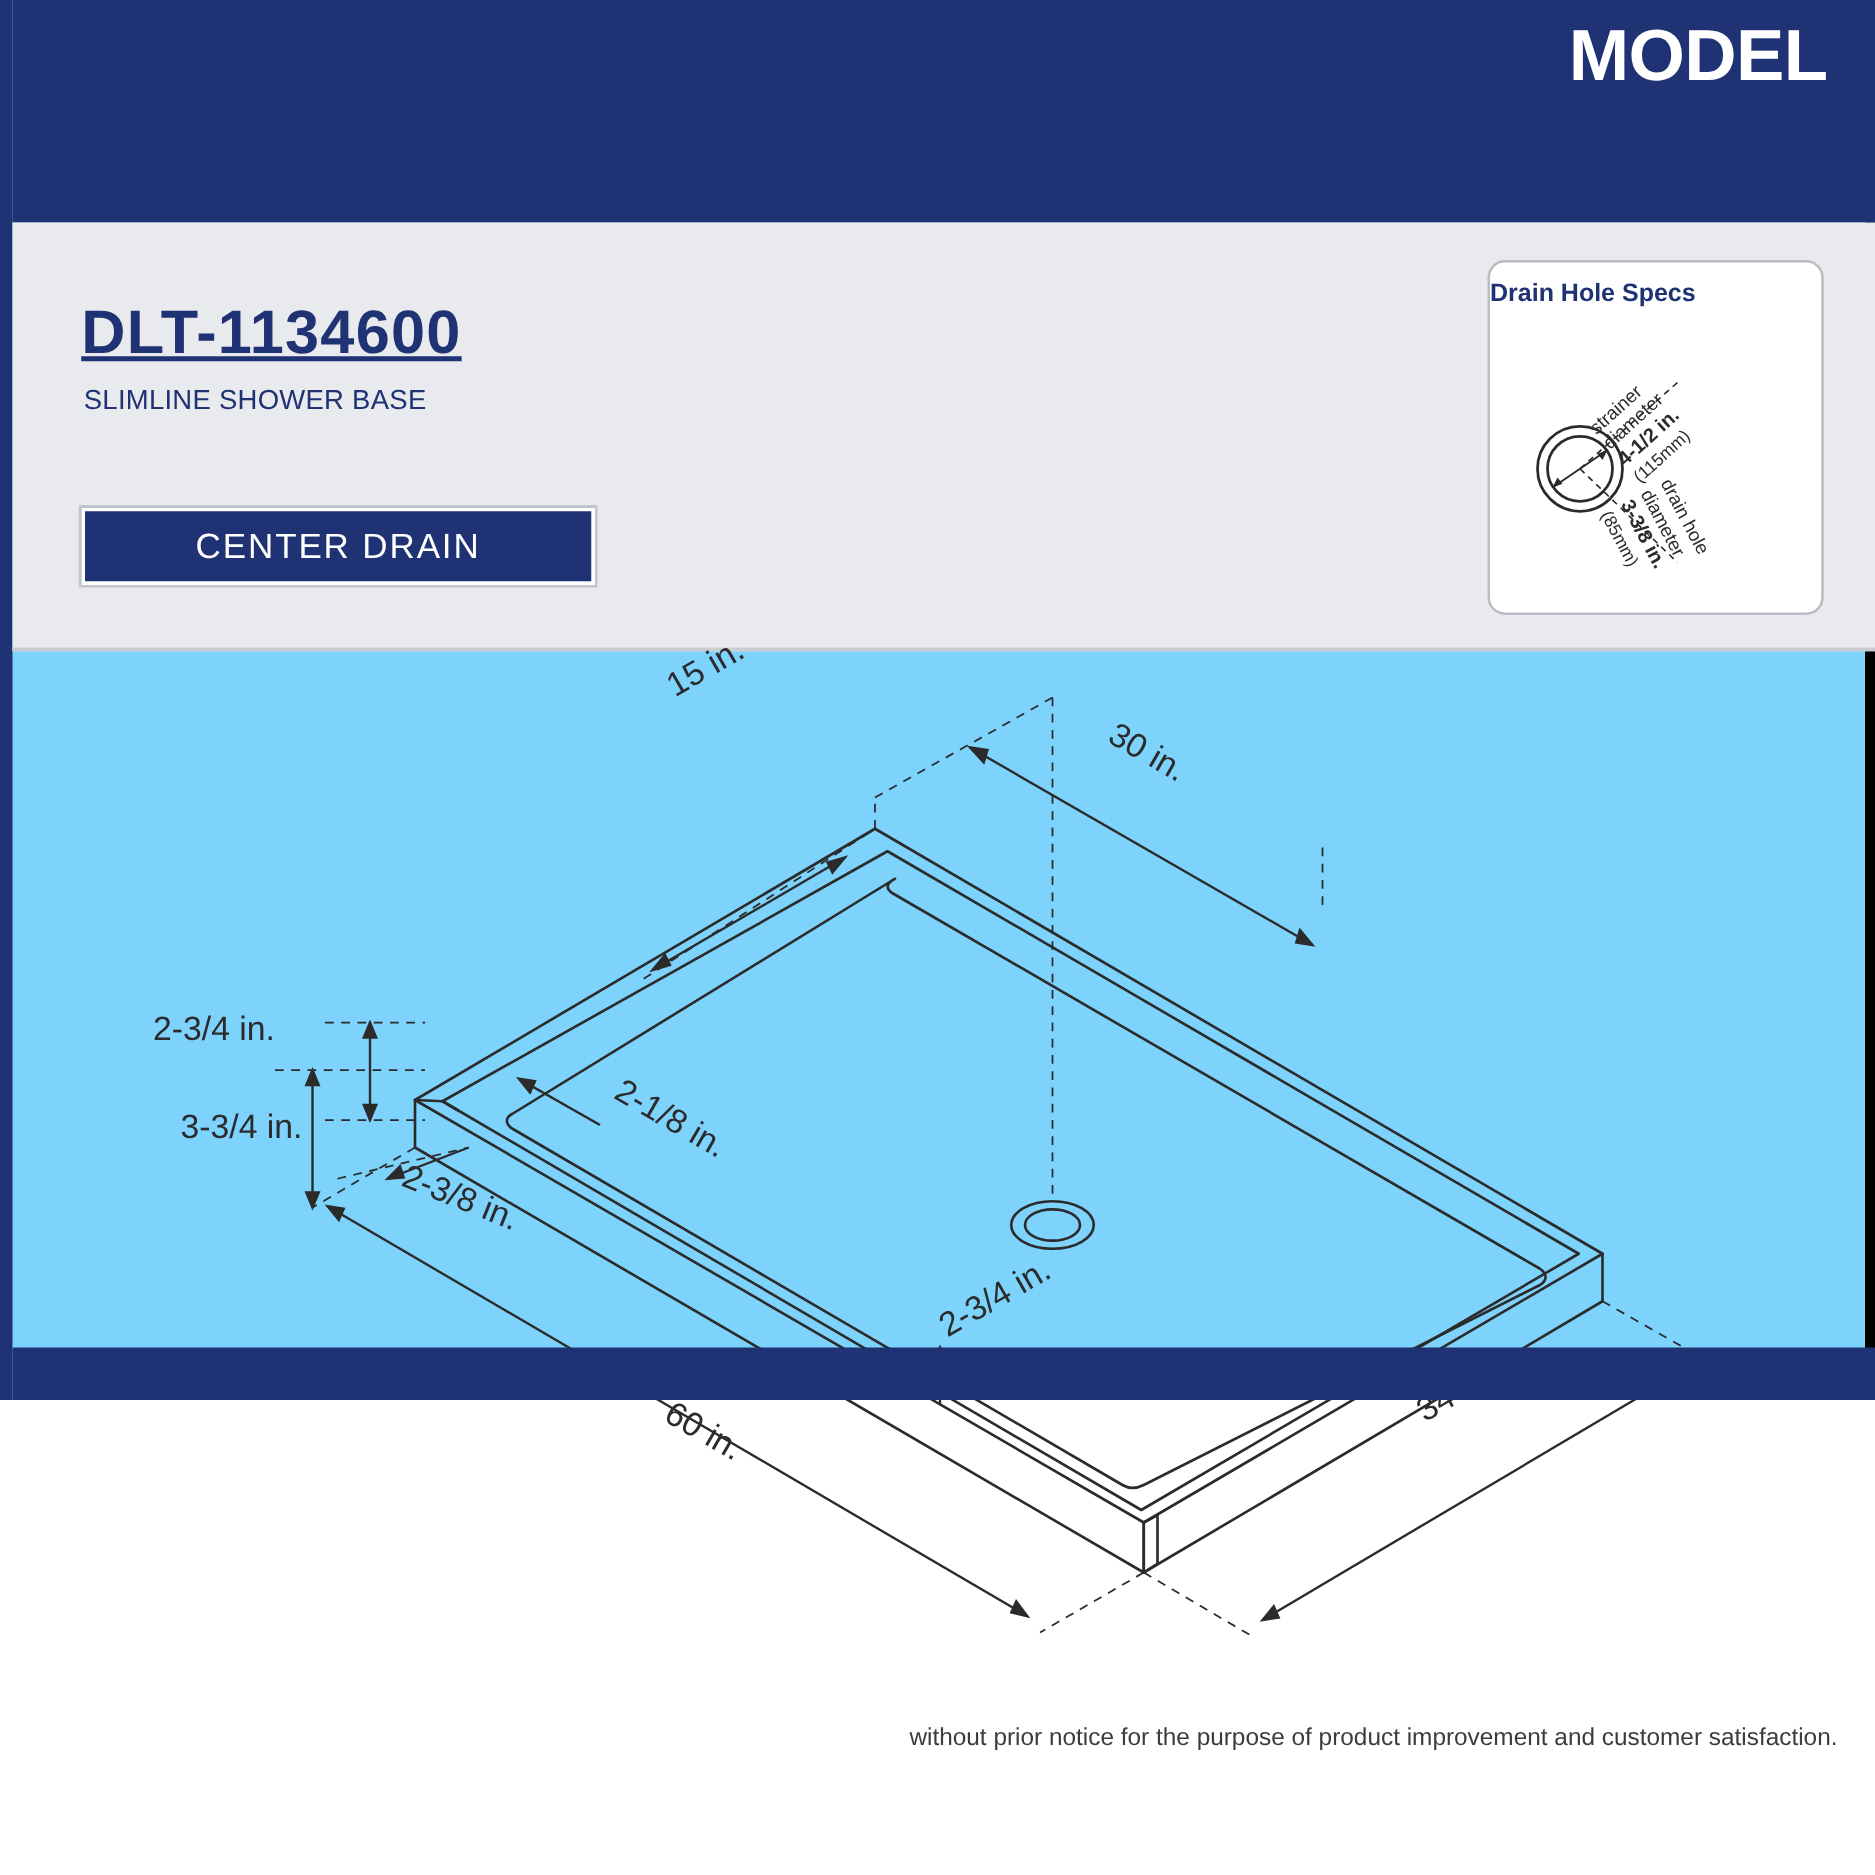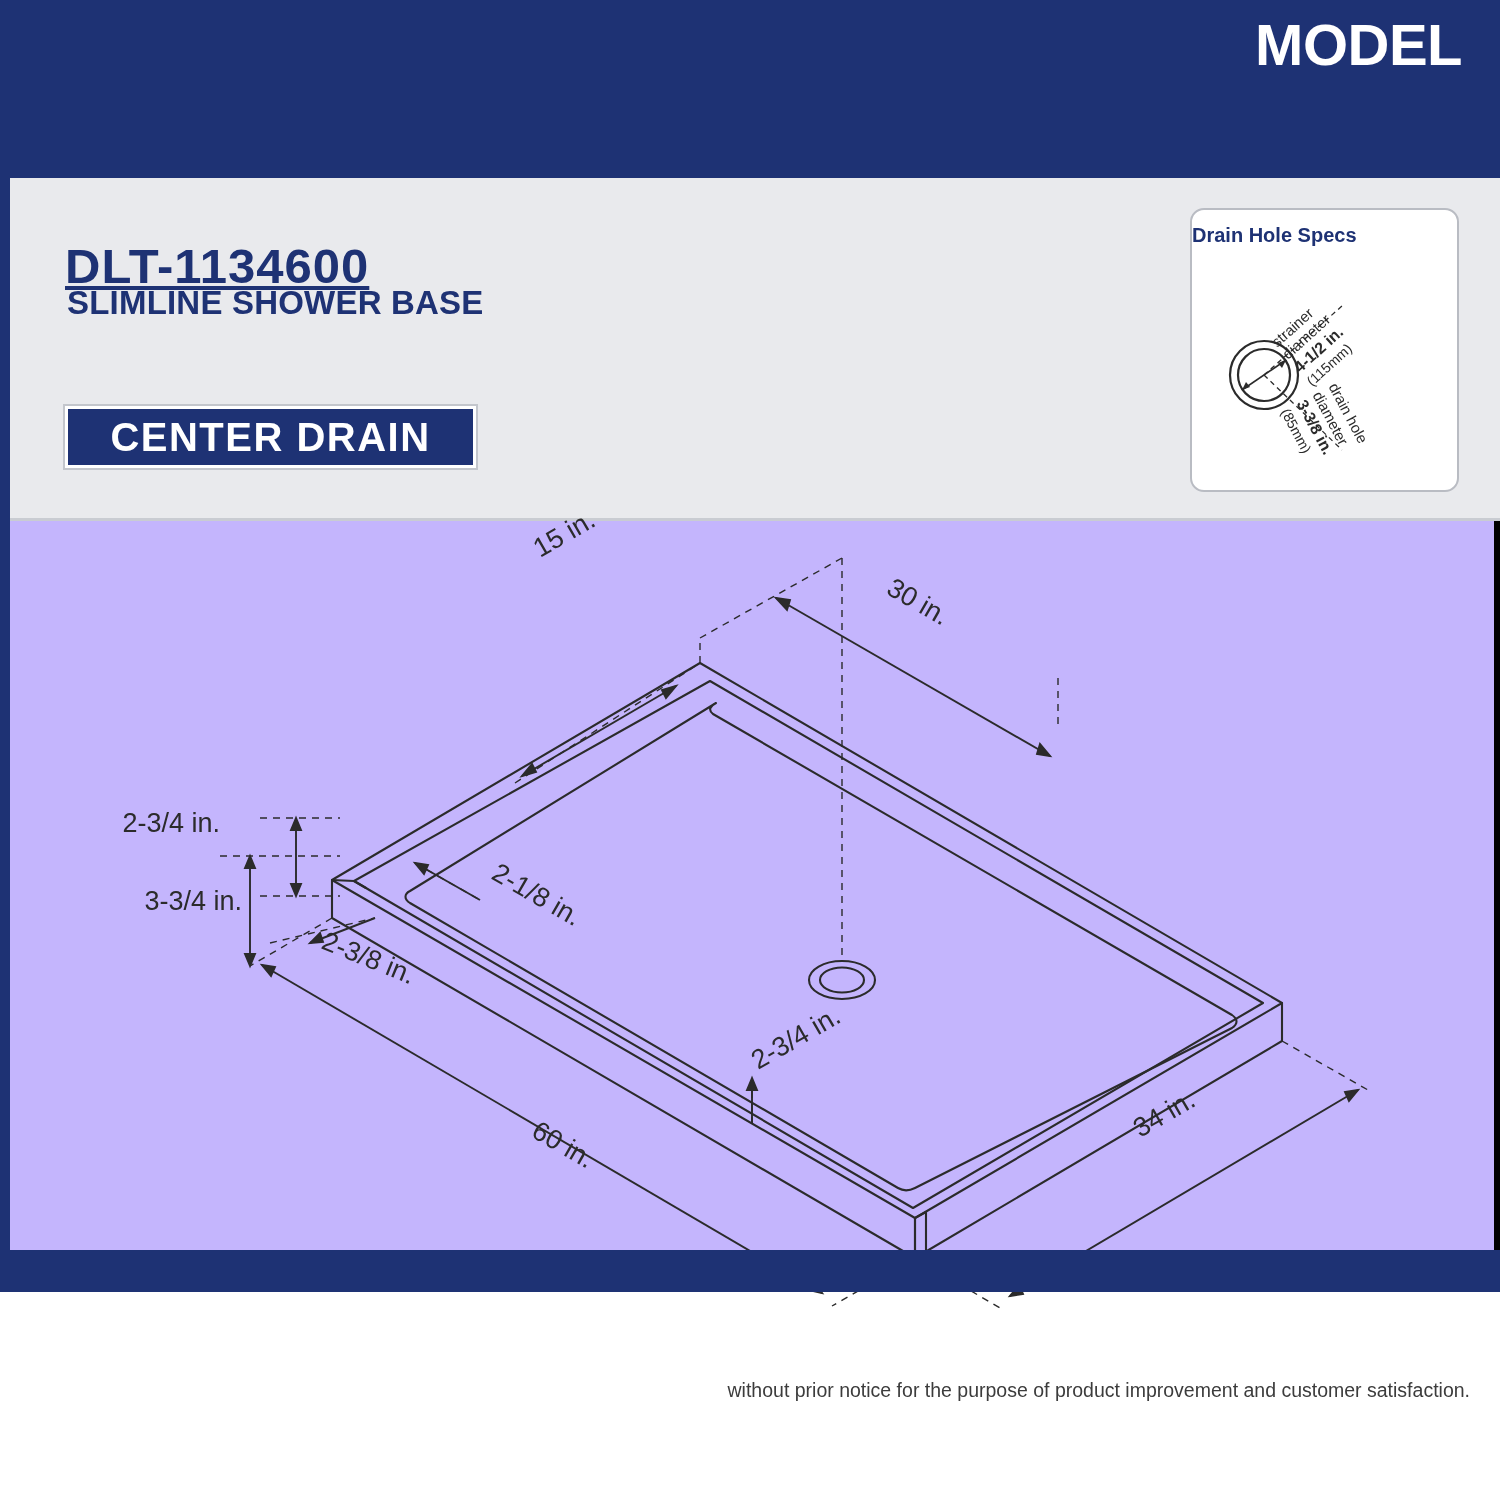--- a/index.html
+++ b/index.html
@@ -11,25 +11,25 @@
     height: 1500px;
     background: #ffffff;
     font-family: "Liberation Sans", sans-serif;
     overflow: hidden;
     position: relative;
   }
   .page {
     position: absolute;
     left: 0; top: 0;
     width: 1500px;
-    height: 1292px;
+    height: 1120px;
     border-left: 10px solid #1e3274;
-    border-right: 6px solid #000000;
+    border-right: 8px solid #000000;
     box-sizing: border-box;
-    background: #c4b5fd;
+    background: #7dd3fc;
   }
   
   .header-band {
     position: absolute;
     left: 0; top: 0;
     width: 1500px;
     height: 178px;
     background: #1e3274;
   }
   .header-title {
@@ -63,23 +63,23 @@
     top: 60px;
     font-size: 49px;
     font-weight: bold;
     color: #1e3274;
     letter-spacing: 1px;
     text-decoration: underline;
   }
   .model-sub1 {
     position: absolute;
     left: 57px;
-    top: 106px;
-    font-size: 33px;
-    font-weight: bold;
+    top: 129px;
+    font-size: 22px;
+    font-weight: normal;
     color: #1e3274;
     letter-spacing: 0.2px;
   }
   .model-sub2 {
     position: absolute;
     left: 57px;
     top: 176px;
     font-size: 31px;
     color: #7c7f86;
     letter-spacing: 1.3px;
@@ -92,22 +92,22 @@
     height: 56px;
     background: #1e3274;
     border: 3px solid #ffffff;
     box-shadow: 0 0 0 2px #c3c6cc;
     display: flex;
     align-items: center;
     justify-content: center;
   }
   .drain-badge span {
     color: #ffffff;
-    font-size: 40px;
-    font-weight: bold;
+    font-size: 28px;
+    font-weight: normal;
     letter-spacing: 1.5px;
     text-align: center;
   }
 
   
   .specs-box {
     position: absolute;
     left: 1180px;
     top: 30px;
     width: 265px;

